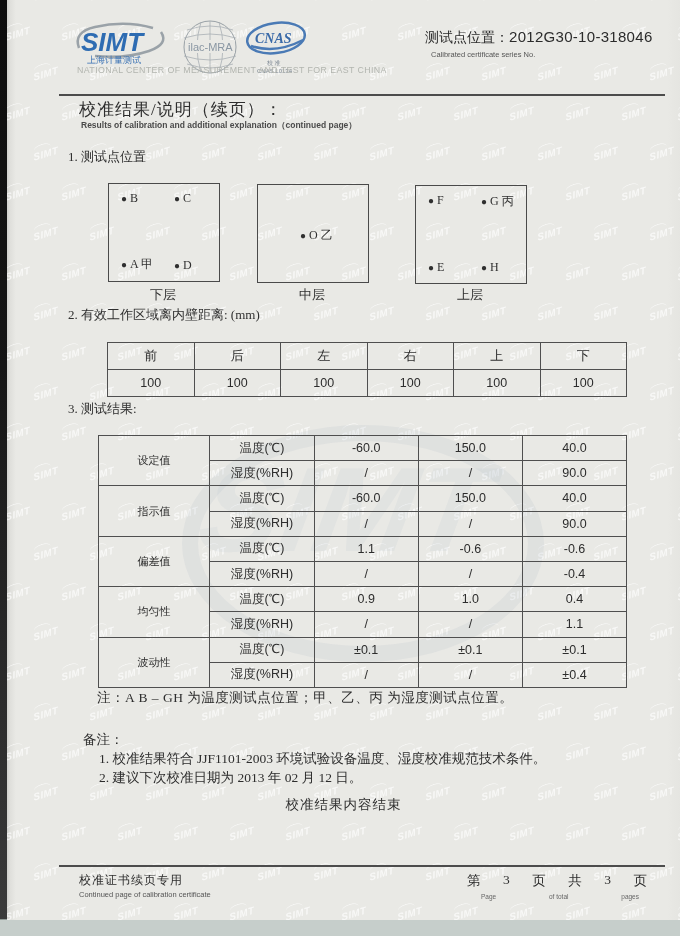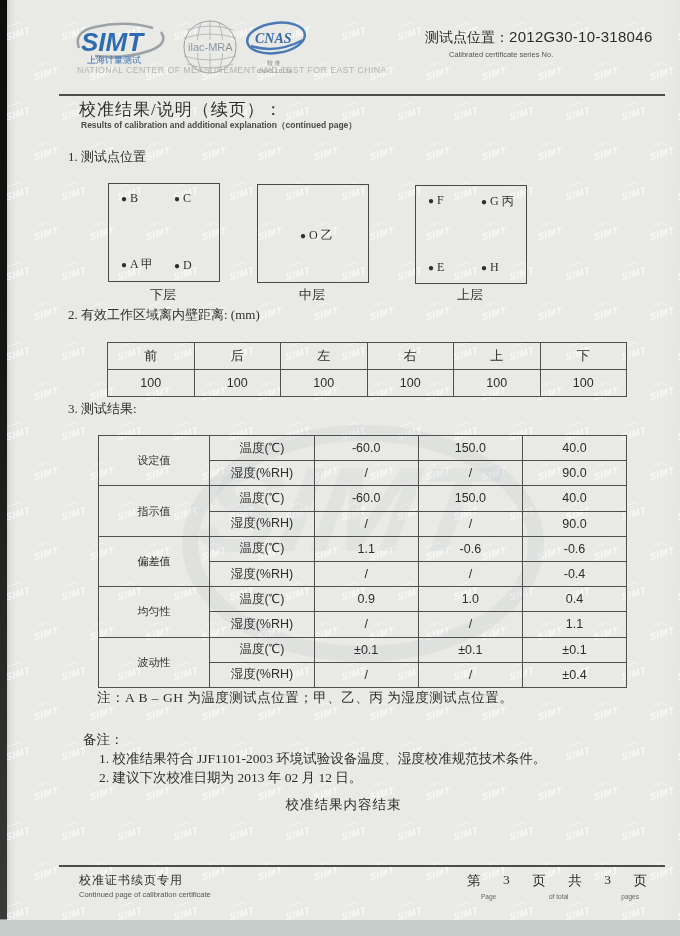--- a/index.html
+++ b/index.html
@@ -44,21 +44,21 @@
     font:italic bold 120px "Liberation Sans",sans-serif;
     color:rgba(178,192,204,0.14);transform:skewX(-10deg);
   }
   .content{position:absolute;left:0;top:0;width:100%;height:100%;z-index:2;}
 
   
   .logos{position:absolute;left:58px;top:18px;display:flex;align-items:flex-start;}
   .cert-block{position:absolute;left:418px;top:28px;}
   .cert-line{font-size:14px;color:#2b2b2b;white-space:nowrap;}
   .cert-line .num{font-family:"Liberation Sans",sans-serif;font-size:15px;letter-spacing:0.3px;}
-  .cert-en{font:7.5px "Liberation Sans",sans-serif;color:#555;margin:3px 0 0 24px;}
+  .cert-en{font:7.5px "Liberation Sans",sans-serif;color:#555;margin:3px 0 0 6px;}
   .inst-en{position:absolute;left:70px;top:64px;font:8.8px "Liberation Sans",sans-serif;color:#b2b5af;letter-spacing:0.4px;line-height:12px;}
   .rule-top{position:absolute;left:52px;top:94px;width:606px;height:2px;background:#4c4c4c;}
   .page-title{position:absolute;left:72px;top:98px;font-size:17px;color:#2e2e2e;letter-spacing:1px;}
   .page-subtitle{position:absolute;left:74px;top:120px;font:bold 8.5px "Liberation Sans",sans-serif;color:#4a4a4a;}
 
   .sec-heading{position:absolute;font-size:13px;color:#2f2f2f;}
   
   .layer-box{position:absolute;width:110px;height:97px;border:1.5px solid #4a4a4a;}
   .layer-label{position:absolute;width:110px;text-align:center;font-size:13px;color:#2f2f2f;}
   .pt{position:absolute;font-size:12px;color:#2f2f2f;white-space:nowrap;}

